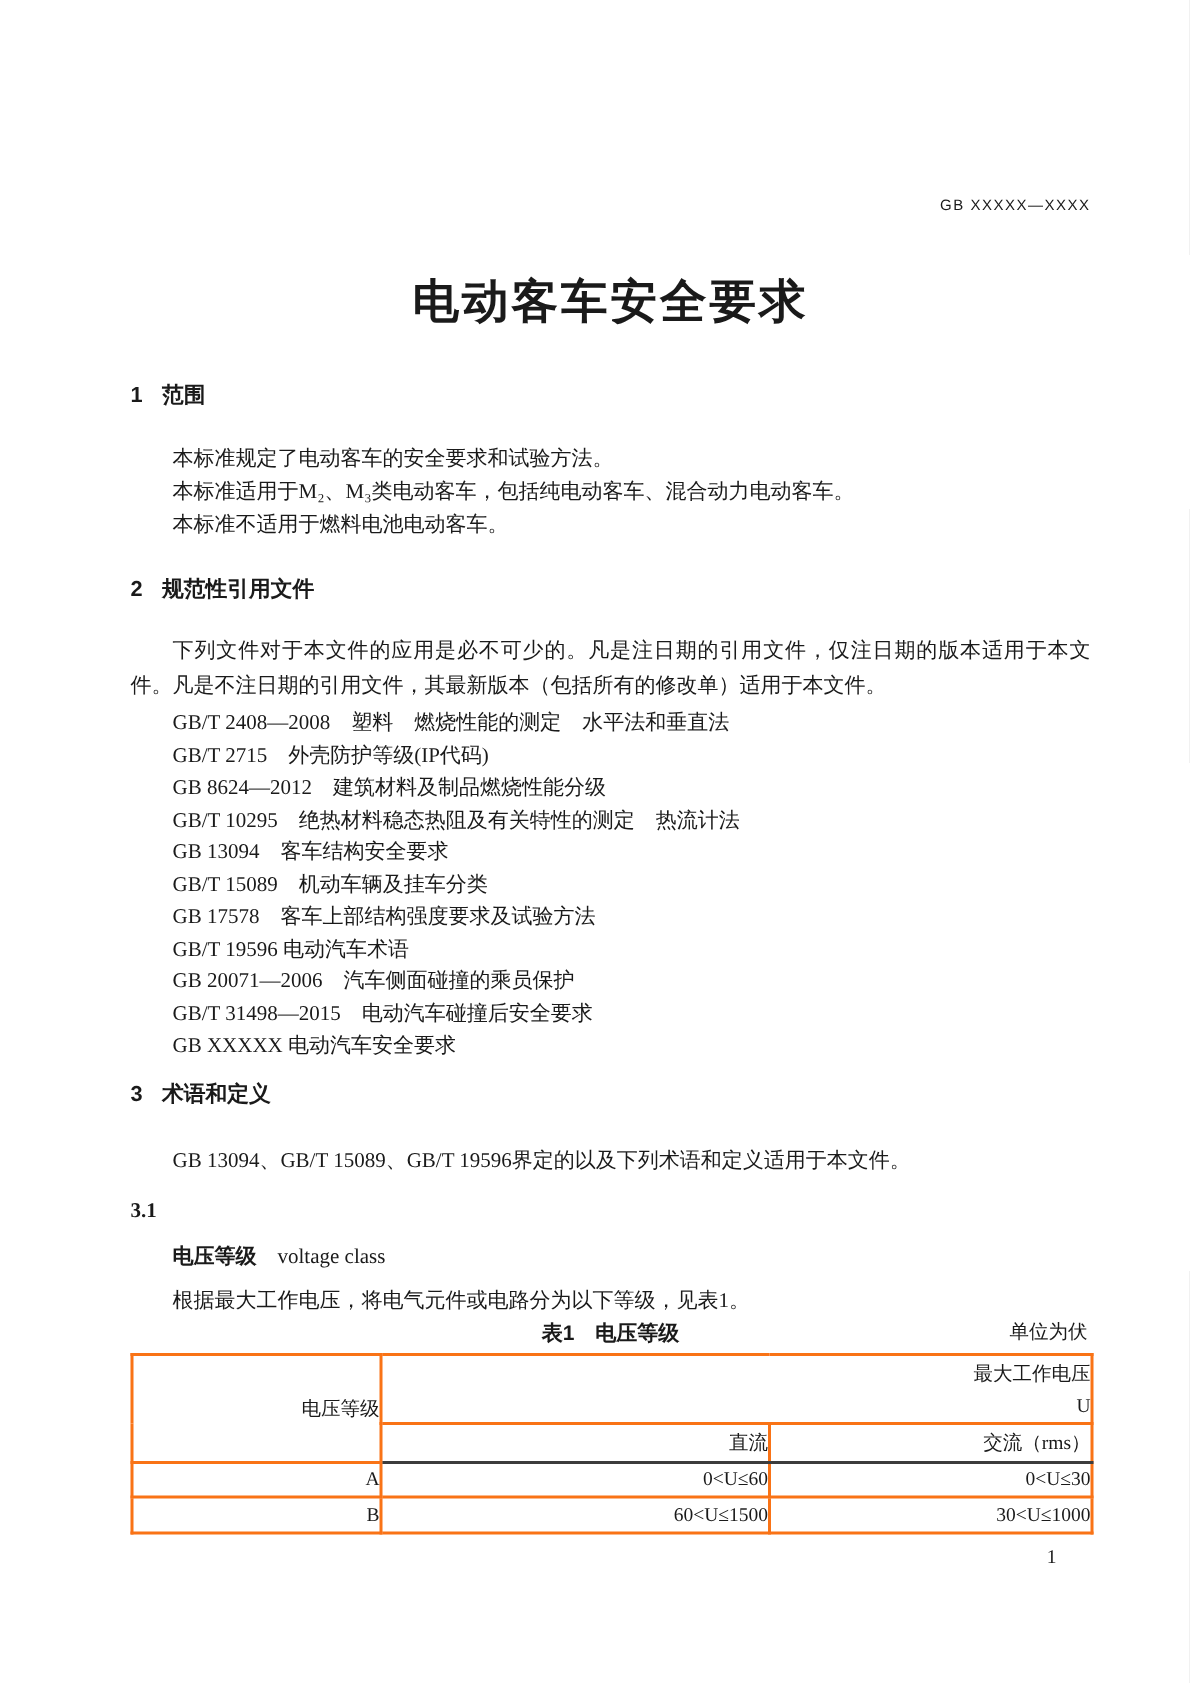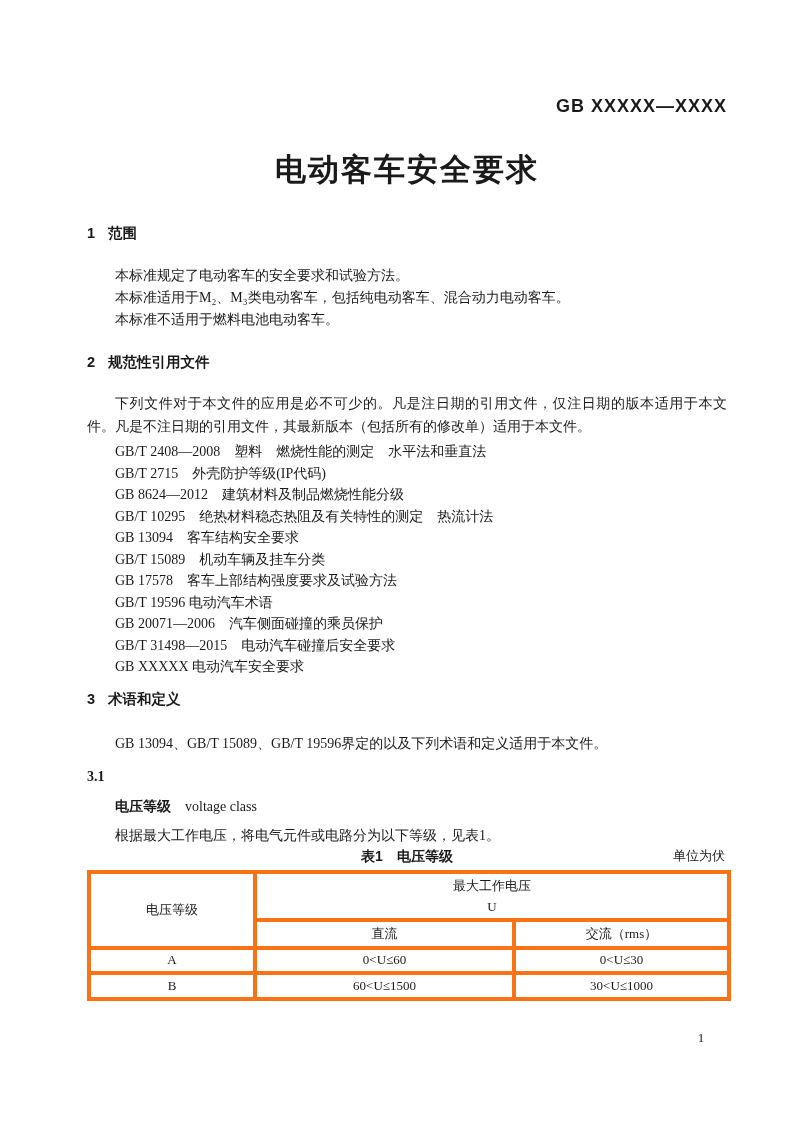--- a/index.html
+++ b/index.html
@@ -16,24 +16,25 @@
     box-sizing: border-box;
     padding: 99px 66px 0 87px;
     font-family: "Liberation Serif", "DejaVu Serif", serif;
     font-size: 14px;
     color: #1a1a1a;
     overflow: hidden;
   }
   .doc-number {
     text-align: right;
     font-family: "Liberation Sans", "DejaVu Sans", sans-serif;
-    font-weight: bold;
-    font-size: 18px;
+    font-weight: normal;
+    font-size: 10px;
     letter-spacing: 1px;
     line-height: 15px;
+    margin-top: 31px;
   }
   .doc-title {
     text-align: center;
     font-family: "Liberation Sans", "DejaVu Sans", sans-serif;
     font-weight: 600;
     font-size: 31px;
     letter-spacing: 2px;
     margin-top: 43px;
     line-height: 26px;
   }
@@ -87,22 +88,22 @@
     font-family: "Liberation Serif", "DejaVu Serif", serif;
   }
   table.vtable {
     margin-top: 5px;
     border-collapse: collapse;
     width: 640px;
     table-layout: fixed;
     font-size: 13px;
   }
   table.vtable td {
-    border: 4px solid #f97316;
-    text-align: center;
+    border: 2px solid #f97316;
+    text-align: right;
     vertical-align: middle;
     padding: 0;
   }
   table.vtable { border: 2px solid #3c3c3c; border-bottom: 2.5px solid #555; }
   tr.grouphead td { height: 44px; line-height: 21px; }
   tr.subhead td { height: 24px; border-bottom: 2px solid #3c3c3c; }
   tr.datarow td { height: 21.5px; }
   .page-number {
     position: absolute;
     left: 694px;

